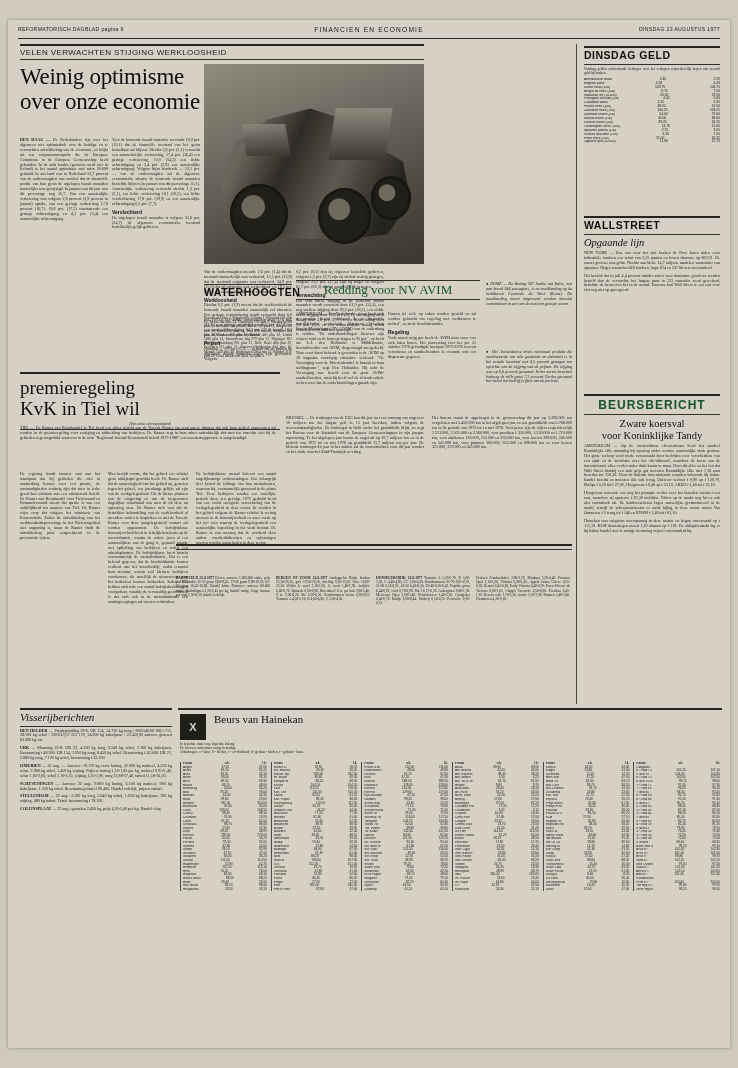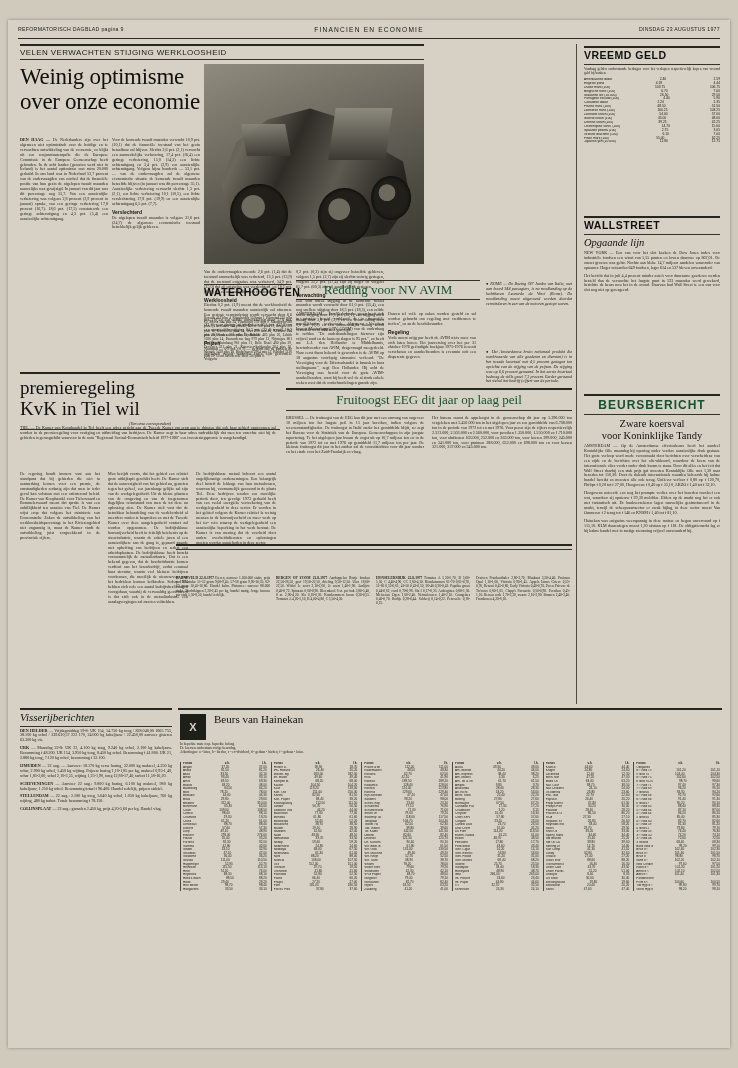--- a/index.html
+++ b/index.html
@@ -142,25 +142,20 @@
   <div class="col bodytext" style="left:100px;top:452px;width:80px;">
     <span>Men berijdt voorts, dat het gebied een relatief grote uitkijkspit geschikt heeft. De Kamer stelt dat de aanwezigheid van het gebied nu, gemeten tegen het geheel, een jarenlange gelijke zal zijn van de werkgelegenheid. Uit de kleine plaatsen van de omgeving en van de toegenomen dagelijkse reisafstand zou men de tot deze nu oplossing zien.</span>
     <span>De Kamer stelt vast dat de betrokken behandeling van de werkloosheid al meerdere malen is besproken en met de Tweede Kamer over deze aangelegenheid contact zal worden opgenomen.</span>
     <span>De bedrijfsklasse bouwnijverheid heeft in feitelijk betekenis op de steenindustrie, waarin de enkele jaren al een aanzienlijkere aan de gang is, gepaard gaande met opheffing van bedrijven en sedert een arbeidsplaatsen. De bedrijfsklasse heeft betrekt vormomstelijk de metaalindustrie, Dat is een bekend gegeven, dat de beschrifdustrie komen verdient aan het bouwbedrijf, zodat eenmaal haar stevntur, waarin veel kleinere bedrijven voorkomen, die moeilijk de nieuwsevens van het bedrieken kunnen kolkseden. Sedert 1974 hebben zich rede een aantal bedrijfsbeslissingen voorgedaan, waarbij de verwaaldig georiënteerd is dat zich ook in de metaalindustrie een aanslagvergingen zal moeten voltrekken.</span>
   </div>
   <div class="col bodytext" style="left:188px;top:452px;width:80px;">
     <span>De bedrijfsklasse metaal behoort een aantal ongelijkmatige ondernemingen. Een belangrijk deel betreft de lekkage van lans metaalwaren, waarvan bij, voornamelijk genoemd in de plaats Tiel. Deze bedrijven zouden een moeilijke periode door, ten gevolge 1973 gedaald heeft van een veelal energieke verroekering van de werkgelegenheid in deze sector.</span>
     <span>Er worden in het gebied volgens de Kamer relatief la weinig mensen in de bouwnijverheid en meer werk op het ter- rein waarop de werkgelegenheid een aanzienlijke beperking in het werk bestaat. De Kamer is van mening dat de overheid door andere overheidsdiensten en oplossingen moeten worden aangeboden in deze sector.</span>
   </div>
 
-  <div class="col" style="left:278px;top:368px;width:286px;">
-    <div class="rule2" style="margin-bottom:3px;"></div>
-    <div class="hl3 center">Fruitoogst EEG dit jaar op laag peil</div>
-    <div class="rule" style="margin-top:3px;"></div>
-  </div>
   <div class="col bodytext" style="left:278px;top:396px;width:138px;">BRUSSEL — De fruitoogst van de EEG kan dit jaar met een omvang van ongeveer 10 miljoen ton het laagste peil in 15 jaar bereiken, indien volgens de weersomstandigheden. De fruitoogst in Italië onder het gemiddelde blijft, zo zegt het Bureau voor de Statistiek van de Europese Gemeenschappen in zijn jongste raportering. Te het afgelopen jaar kwam de oogst uit op 10,7 miljoen ton en in de periode van 1972 tot en met 1976 op gemiddeld 11,7 miljoen ton per jaar. De kleinste fruitoogst dit jaar in het zuiden zal de vooruitzichten voor dit jaar somber en het einde voor het Zuid-Frankrijk en vlaag.</div>
   <div class="col bodytext" style="left:424px;top:396px;width:140px;">Het bureau raamt de appeloogst in de gemeenschap dit jaar op 5.390.000 ton vergeleken met 5.450.000 ton in het afgelopen jaar en een gemiddelde van 6.708.000 ton in de periode van 1972 tot en met 1976. Voor peren zijn de cijfers respectievelijk 2.313.000, 2.503.000 en 2.560.000, voor perziken 1.350.000, 1.550.000 en 1.710.000 ton, voor abrikozen 163.000, 252.000 en 263.000 ton, voor koeren 399.000, 245.000 en 341.000 ton, voor pruimen 388.000, 632.000 en 698.000 ton en voor kersen 321.000, 337.000 en 345.000 ton.</div>
 
   <div class="col" style="left:168px;top:524px;width:396px;">
     <div class="rule2" style="margin-bottom:3px;"></div>
     <div class="rule" style="margin-top:3px;"></div>
   </div>
   <div class="col bodytext tiny" style="left:168px;top:556px;width:94px;">
     <b>BARNEVELD 22-8-1977</b>
     <span>Eieren, aanvoer 1.200.000 stuks, prijs per 100 stuks: 51-52 gram 9,00-9,45; 57-58 gram 9,90-10,35; 62-63 gram 10,45-10,80. Handel kalm. Pluimvee: aanvoer 88.000 stuks. Slachtkippen 2,20-2,45 per kg, handel matig. Jonge hennen per stuk 5,50-8,50, handel redelijk.</span>
@@ -172,21 +167,21 @@
   <div class="col bodytext tiny" style="left:368px;top:556px;width:94px;">
     <b>HONSELERSDIJK 22-8-1977</b>
     <span>Tomaten A 5,20-5,70, B 5,00-5,50, C 4,40-4,90, CC 3,60-4,10. Komkommers 61-70 0,61-0,70, 51-60 0,52-0,61, 41-50 0,42-0,50, 36-40 0,36-0,42. Paprika groen 0,44-0,62, rood 0,70-0,96. Sla I 0,17-0,33. Aubergines 0,80-1,30. Meloenen Ogen 1,60-2,40. Netmeloenen 1,40-2,10. Courgettes 0,40-0,70. Radijs 0,28-0,44. Selderij 0,14-0,22. Peterselie 0,16-0,25.</span>
   </div>
   <div class="col bodytext tiny" style="left:468px;top:556px;width:94px;">Druiven Frankenthaler 2,80-3,70, Muskaat 3,20-4,40. Pruimen Opal 1,10-1,60, Victoria 0,90-1,45. Appels James Grieve 0,55-0,95, Benoni 0,45-0,80, Early Victoria 0,40-0,70. Peren Précoce de Trévoux 0,60-1,05, Clapp's Favourite 0,50-0,90. Perziken 0,45-1,10. Bessen rode 1,70-2,30, zwarte 2,10-2,90. Bramen 2,40-3,40. Frambozen 4,20-6,10.</div>
 
   <div class="vrule" style="left:568px;top:24px;height:660px;"></div>
 
   <div class="col" style="left:576px;top:26px;width:136px;">
     <div class="rule2" style="margin-bottom:2px;"></div>
-    <div class="hl4 secthead">VREEMD GELD</div>
+    <div class="hl4 secthead">DINSDAG GELD</div>
     <div class="rule" style="margin-top:2px;margin-bottom:2px;"></div>
     <div class="bodytext tiny">Vandaag gelden onderstaande bedragen voor het verkopen respectievelijk kopen van vreemd geld bij banken.</div>
     <div id="currency-list" style="margin-top:3px;">
           <div class="fin-row">
             <span class="fin-name">Amerikaanse dollar</span>
             <span class="fin-val">2.40</span>
             <span class="fin-val">2.59</span>
           </div>
           <div class="fin-row">
             <span class="fin-name">Engelse pond</span>

